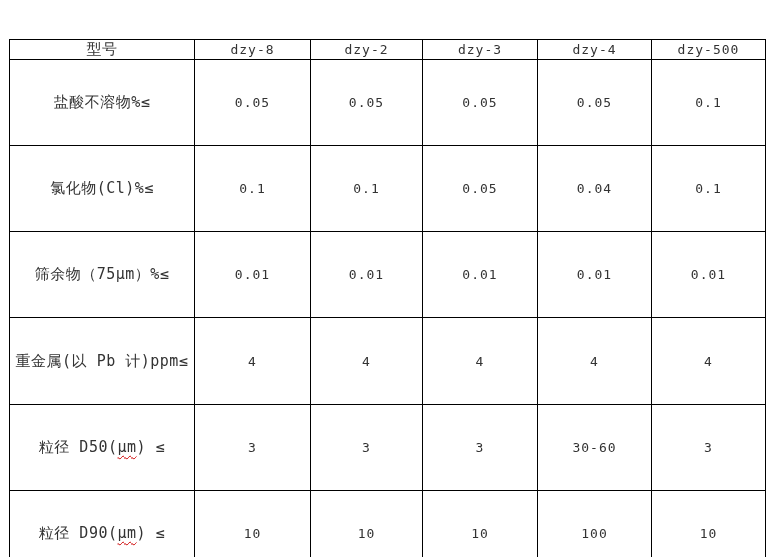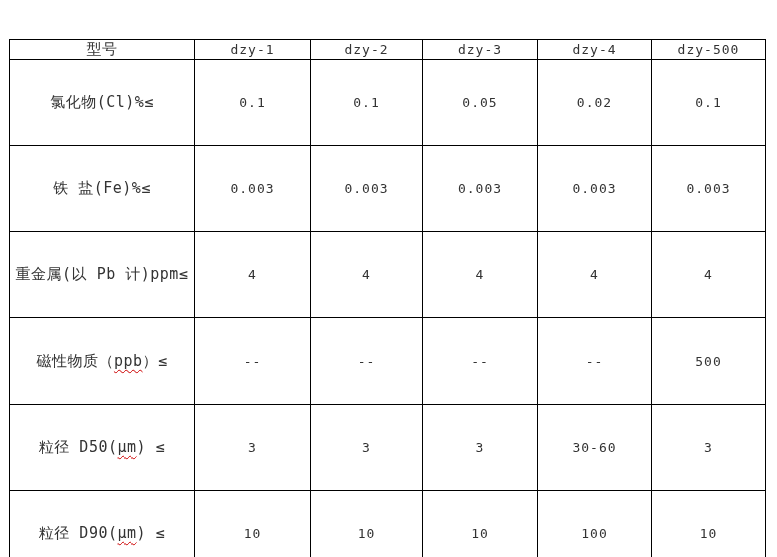--- a/index.html
+++ b/index.html
@@ -70,69 +70,69 @@
       <col style="width:185px">
       <col style="width:116px">
       <col style="width:112px">
       <col style="width:115px">
       <col style="width:114px">
       <col style="width:114px">
     </colgroup>
     <thead>
       <tr>
         <th class="model-header">型号</th>
-        <th class="col-header">dzy-1</th>
+        <th class="col-header">dzy-8</th>
         <th class="col-header">dzy-2</th>
         <th class="col-header">dzy-3</th>
         <th class="col-header">dzy-4</th>
         <th class="col-header">dzy-500</th>
       </tr>
     </thead>
     <tbody>
 
 
+  <tr>
+    <td class="label-cell"><span>盐酸不溶物%≤</span><span class="misspell"></span><span></span></td>
+    <td class="value-cell">0.05</td>
+    <td class="value-cell">0.05</td>
+    <td class="value-cell">0.05</td>
+    <td class="value-cell">0.05</td>
+    <td class="value-cell">0.1</td>
+  </tr>
 
   <tr>
     <td class="label-cell"><span>氯化物(Cl)%≤</span><span class="misspell"></span><span></span></td>
     <td class="value-cell">0.1</td>
     <td class="value-cell">0.1</td>
     <td class="value-cell">0.05</td>
-    <td class="value-cell">0.02</td>
+    <td class="value-cell">0.04</td>
     <td class="value-cell">0.1</td>
   </tr>
 
+
   <tr>
-    <td class="label-cell"><span>铁 盐(Fe)%≤</span><span class="misspell"></span><span></span></td>
-    <td class="value-cell">0.003</td>
-    <td class="value-cell">0.003</td>
-    <td class="value-cell">0.003</td>
-    <td class="value-cell">0.003</td>
-    <td class="value-cell">0.003</td>
+    <td class="label-cell"><span>筛余物（75μm）%≤</span><span class="misspell"></span><span></span></td>
+    <td class="value-cell">0.01</td>
+    <td class="value-cell">0.01</td>
+    <td class="value-cell">0.01</td>
+    <td class="value-cell">0.01</td>
+    <td class="value-cell">0.01</td>
   </tr>
-
 
 
   <tr>
     <td class="label-cell"><span>重金属(以 Pb 计)ppm≤</span><span class="misspell"></span><span></span></td>
     <td class="value-cell">4</td>
     <td class="value-cell">4</td>
     <td class="value-cell">4</td>
     <td class="value-cell">4</td>
     <td class="value-cell">4</td>
   </tr>
 
 
-  <tr>
-    <td class="label-cell"><span>磁性物质（</span><span class="misspell">ppb</span><span>）≤</span></td>
-    <td class="value-cell">--</td>
-    <td class="value-cell">--</td>
-    <td class="value-cell">--</td>
-    <td class="value-cell">--</td>
-    <td class="value-cell">500</td>
-  </tr>
 
 
   <tr>
     <td class="label-cell"><span>粒径 D50(</span><span class="misspell">μm</span><span>) ≤</span></td>
     <td class="value-cell">3</td>
     <td class="value-cell">3</td>
     <td class="value-cell">3</td>
     <td class="value-cell">30-60</td>
     <td class="value-cell">3</td>
   </tr>

